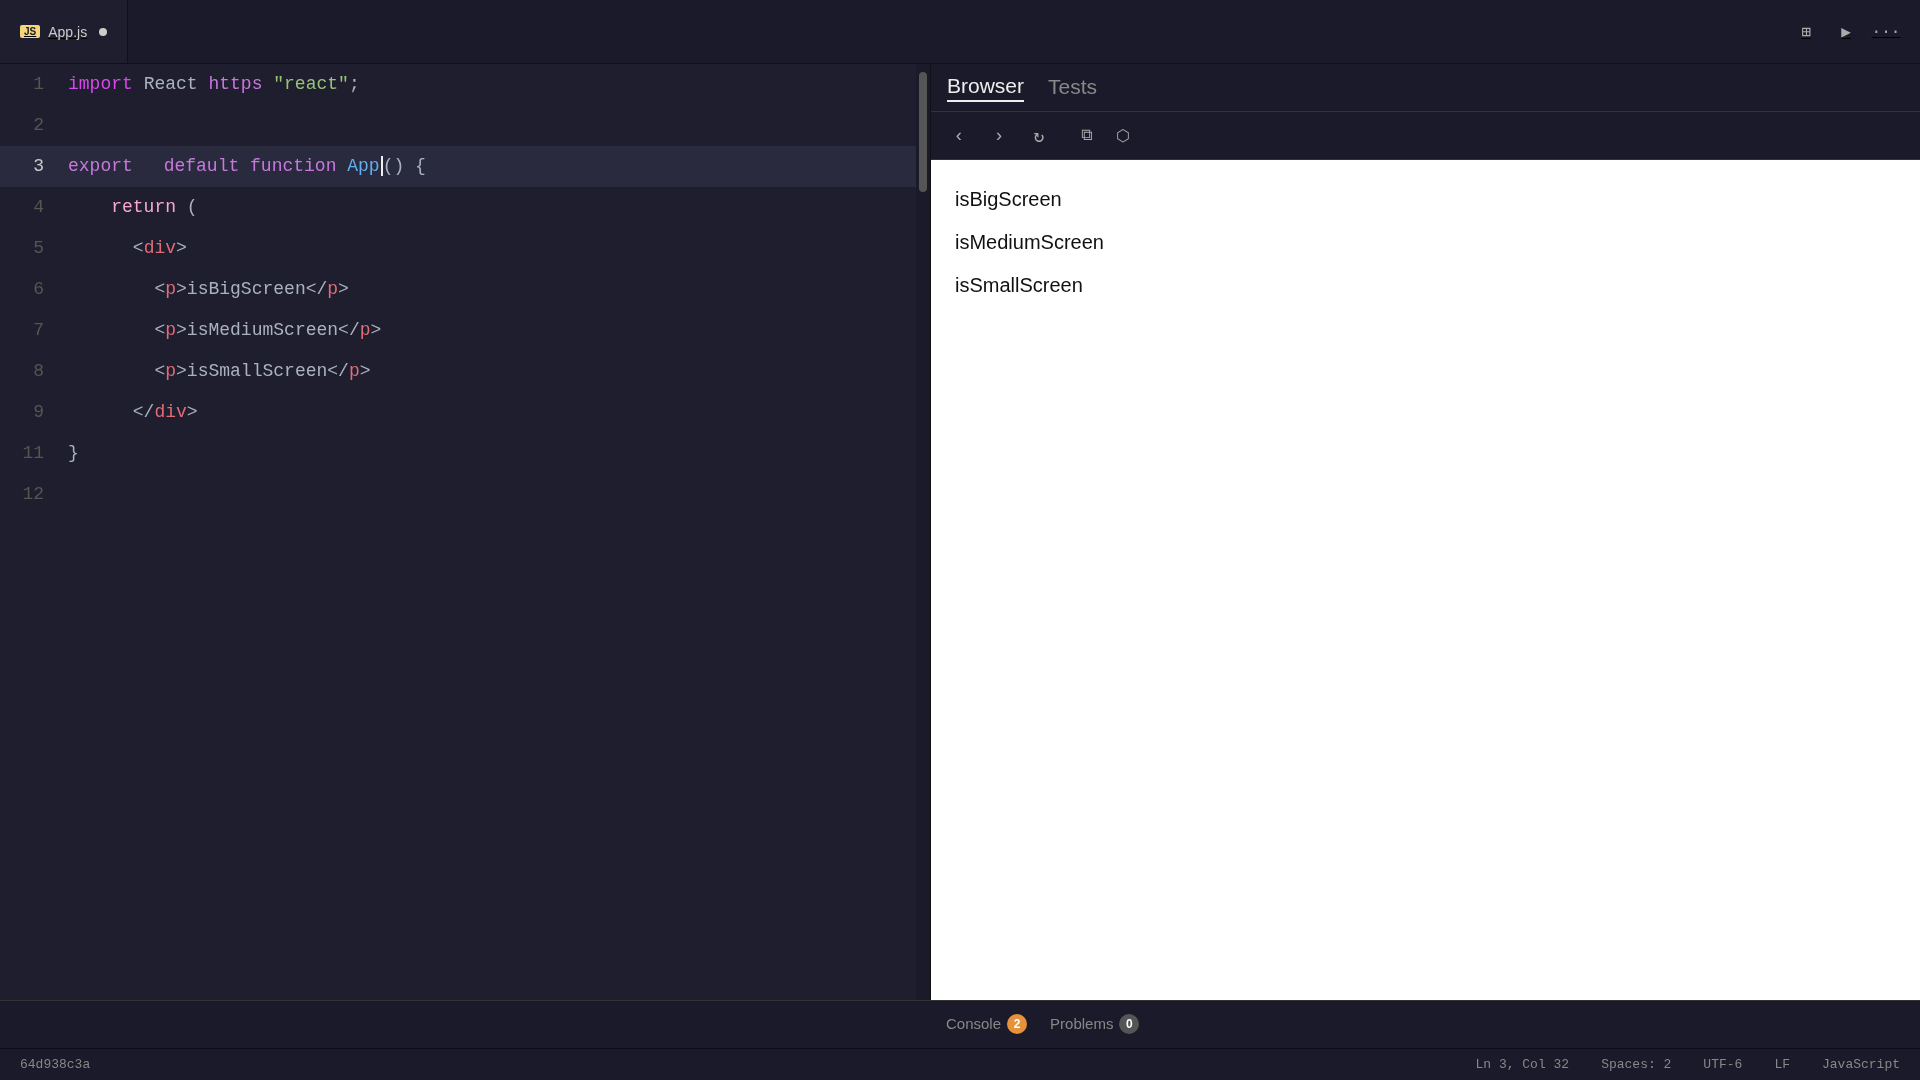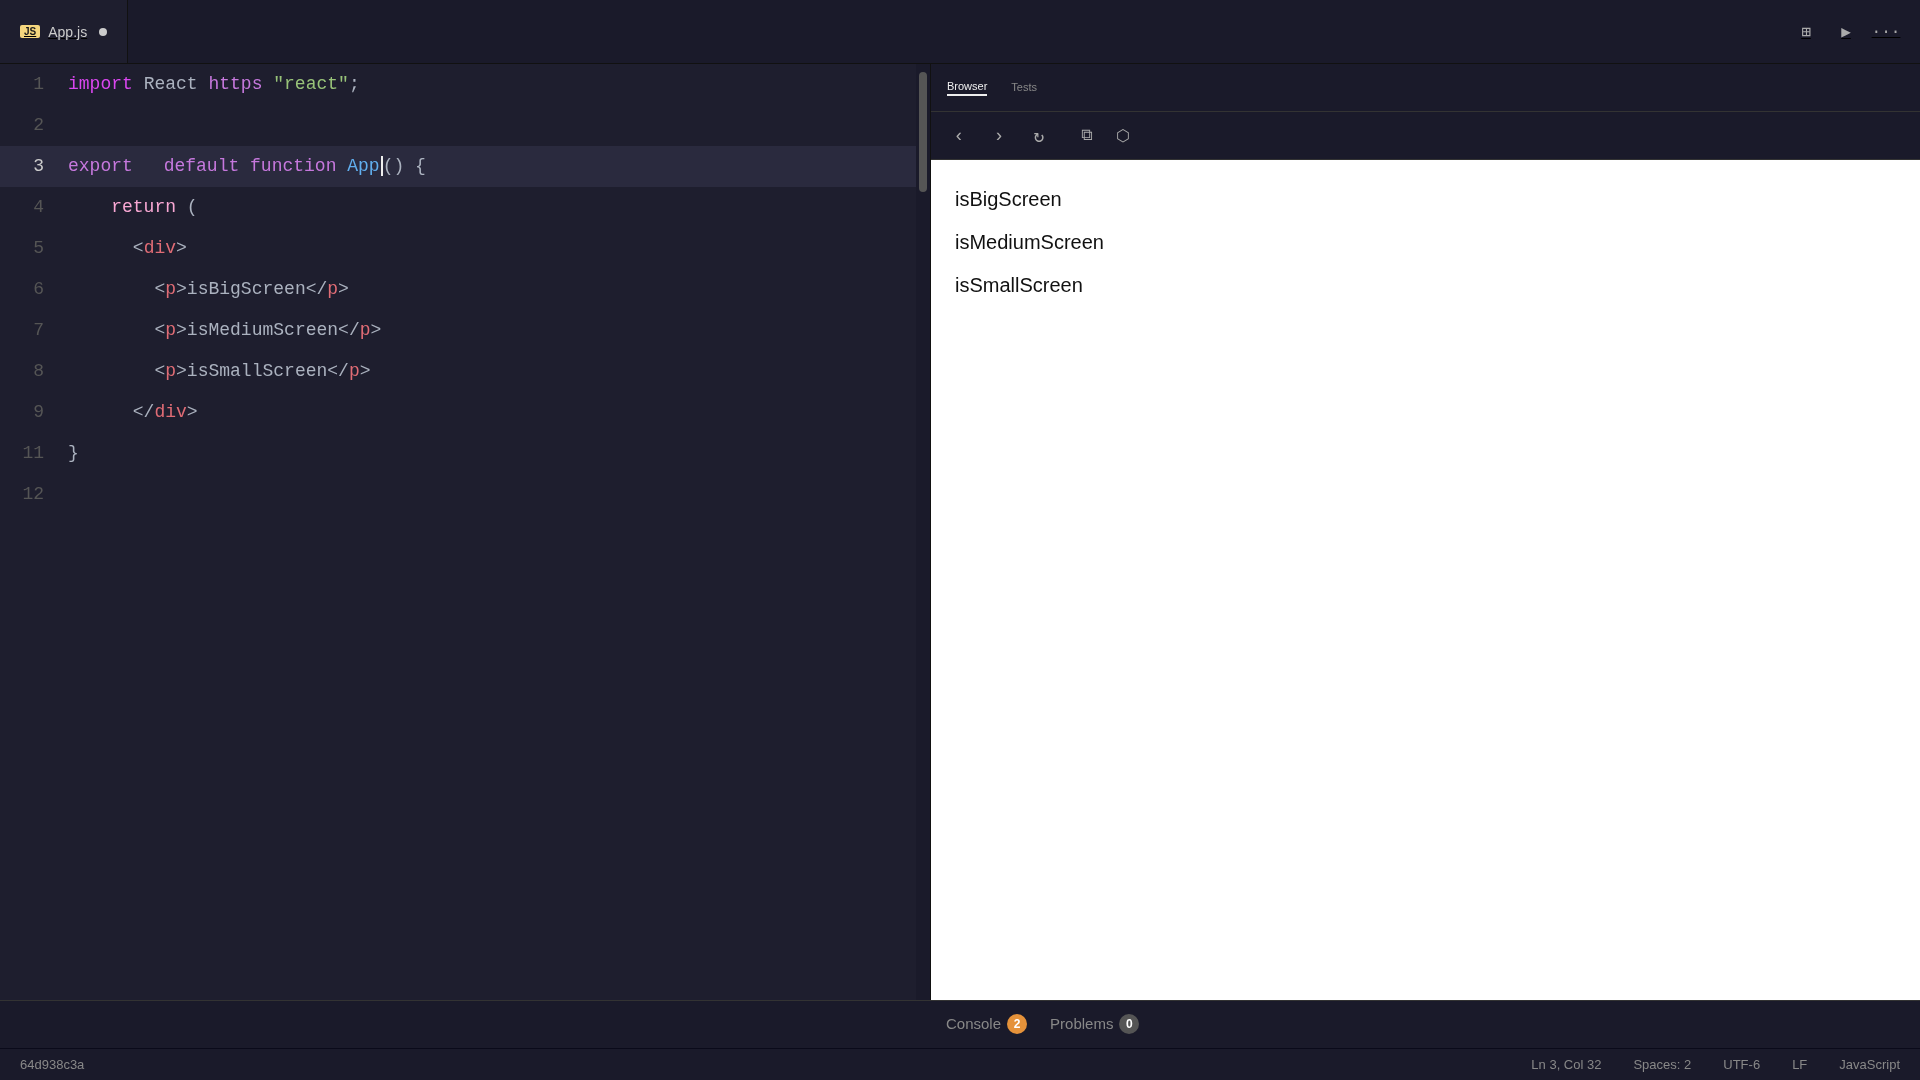--- a/index.html
+++ b/index.html
@@ -183,21 +183,21 @@
       display: flex;
       align-items: center;
       height: 48px;
       border-bottom: 1px solid #333;
       padding: 0 16px;
       gap: 24px;
     }
 
     .browser-tab {
       color: #888;
-      font-size: 11px;
+      font-size: 21px;
       font-family: -apple-system, BlinkMacSystemFont, sans-serif;
       cursor: pointer;
       padding-bottom: 2px;
     }
 
     .browser-tab.active {
       color: #eee;
       border-bottom: 2px solid #eee;
     }
 
@@ -316,21 +316,21 @@
       height: 32px;
       padding: 0 20px;
       gap: 32px;
       flex-shrink: 0;
       border-top: 1px solid #0a0a1a;
     }
 
     .status-item {
       color: #888;
       font-size: 13px;
-      font-family: Liberation Sans, sans-serif;
+      font-family: Liberation Mono, monospace;
     }
 
     
     .cursor-beam {
       display: inline-block;
       width: 2px;
       height: 20px;
       background: #eee;
       vertical-align: text-bottom;
       animation: blink 1s step-end infinite;

